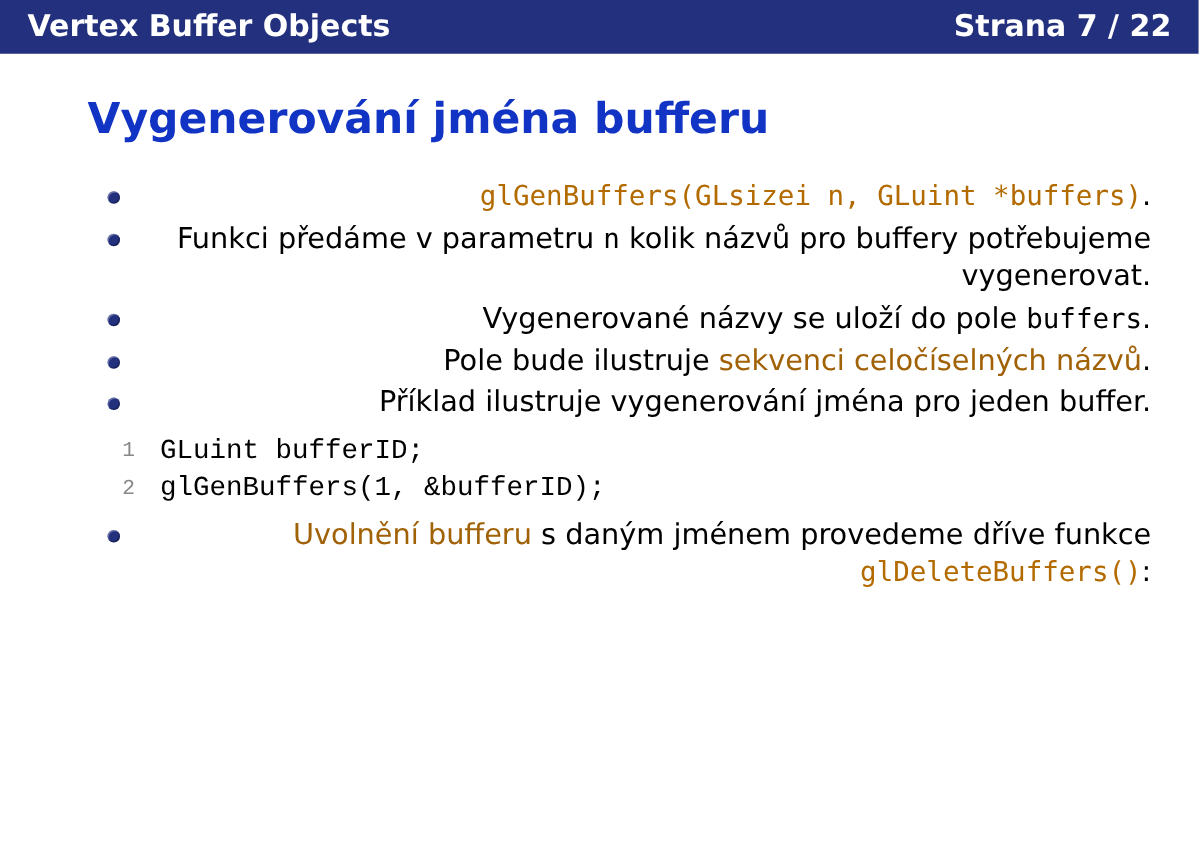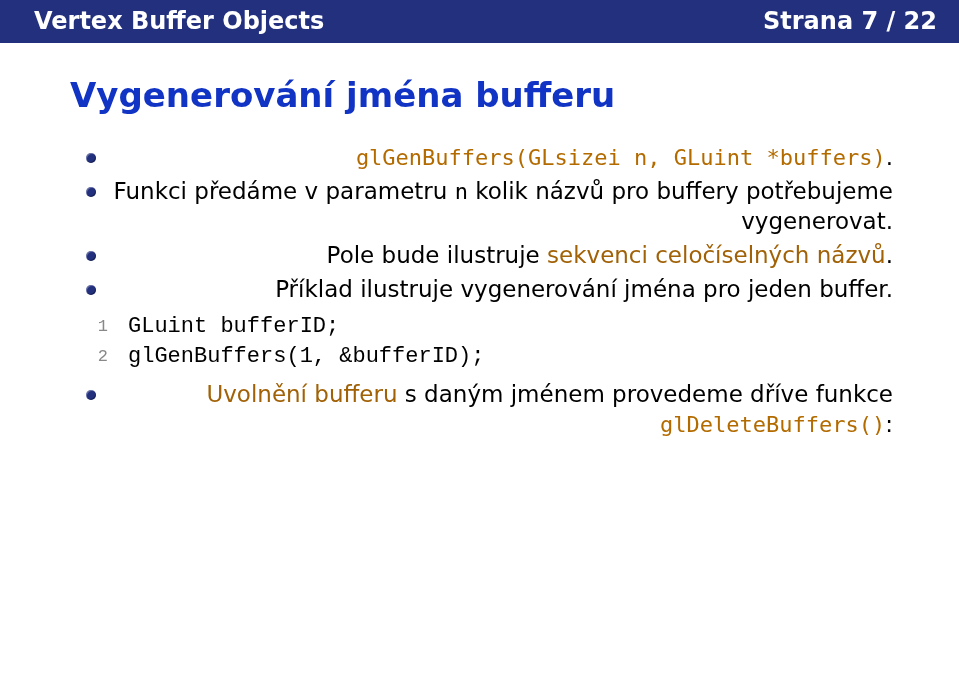--- a/index.html
+++ b/index.html
@@ -9,26 +9,26 @@
     font-family: "DejaVu Sans", "Helvetica Neue", Arial, sans-serif;
     background: #ffffff;
     overflow: hidden;
   }
   .header {
     background: #22307e;
     color: #ffffff;
     display: flex;
     justify-content: space-between;
     align-items: center;
-    padding: 7px 22px 8px 34px;
+    padding: 7px 22px 8px 22px;
     font-size: 24px;
     font-weight: bold;
   }
   .content {
-    padding: 32px 66px 0 70px;
+    padding: 32px 38px 0 70px;
   }
   .title {
     color: #1234c4;
     font-size: 34px;
     font-weight: bold;
     margin-bottom: 28px;
   }
   .list {
     list-style: none;
     padding-left: 42px;
@@ -88,20 +88,21 @@
   <span>Vertex Buffer Objects</span>
   <span>Strana 7 / 22</span>
 </div>
 
 <div class="content">
   <div class="title">Vygenerování jména bufferu</div>
 
   <ul class="list">
     <li><span class="code-inline">glGenBuffers(GLsizei n, GLuint *buffers)</span><span>.</span></li>
     <li><span>Funkci předáme v parametru </span><span class="param">n</span><span> kolik názvů pro buffery potřebujeme vygenerovat.</span></li>
+    <li><span>Vygenerované názvy se uloží do pole </span><span class="param">buffers</span><span>.</span></li>
     <li><span>Pole bude ilustruje </span><span class="ident-blue">sekvenci celočíselných názvů</span><span>.</span></li>
     <li><span>Příklad ilustruje vygenerování jména pro jeden buffer.</span></li>
   </ul>
 
   <div class="codeblock">
     <div class="codeline"><span class="lineno">1</span><span>GLuint bufferID;</span></div>
     <div class="codeline"><span class="lineno">2</span><span>glGenBuffers(1, &amp;bufferID);</span></div>
   </div>
 
   <ul class="list">

